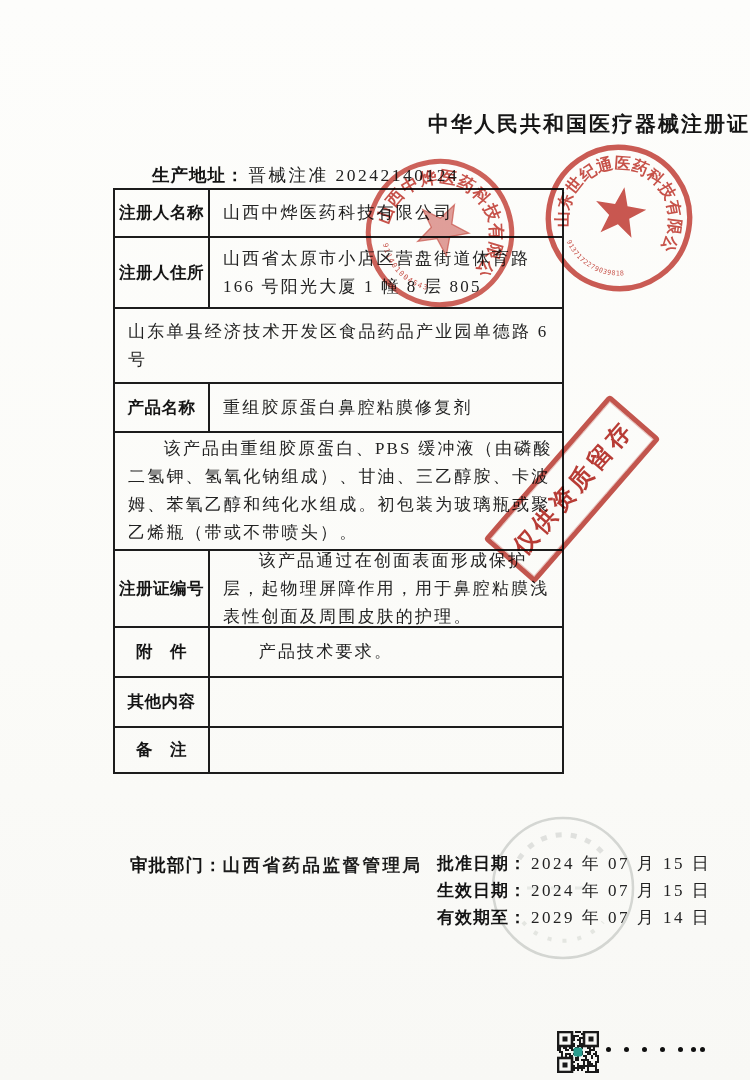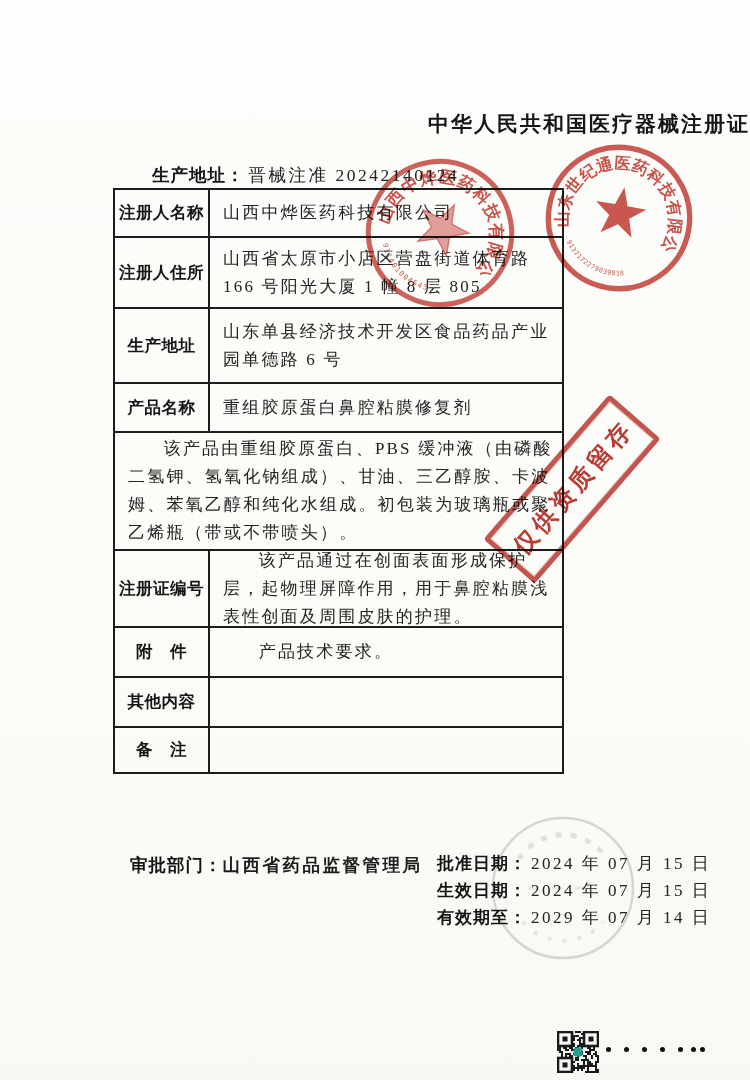--- a/index.html
+++ b/index.html
@@ -73,21 +73,20 @@
           <div class="txt">山西中烨医药科技有限公司</div>
         </div>
     </div>
     <div class="row r2">
       <div class="label-cell">注册人住所</div>
       <div class="value-cell">
           <div class="txt">山西省太原市小店区营盘街道体育路 166 号阳光大厦 1 幢 8 层 805</div>
         </div>
     </div>
     <div class="row r3">
-      <div class="label-cell">生产地址</div>
       <div class="value-cell">
           <div class="txt">山东单县经济技术开发区食品药品产业园单德路 6 号</div>
         </div>
     </div>
     <div class="row r4">
       <div class="label-cell">产品名称</div>
       <div class="value-cell">
           <div class="txt">重组胶原蛋白鼻腔粘膜修复剂</div>
         </div>
     </div>

